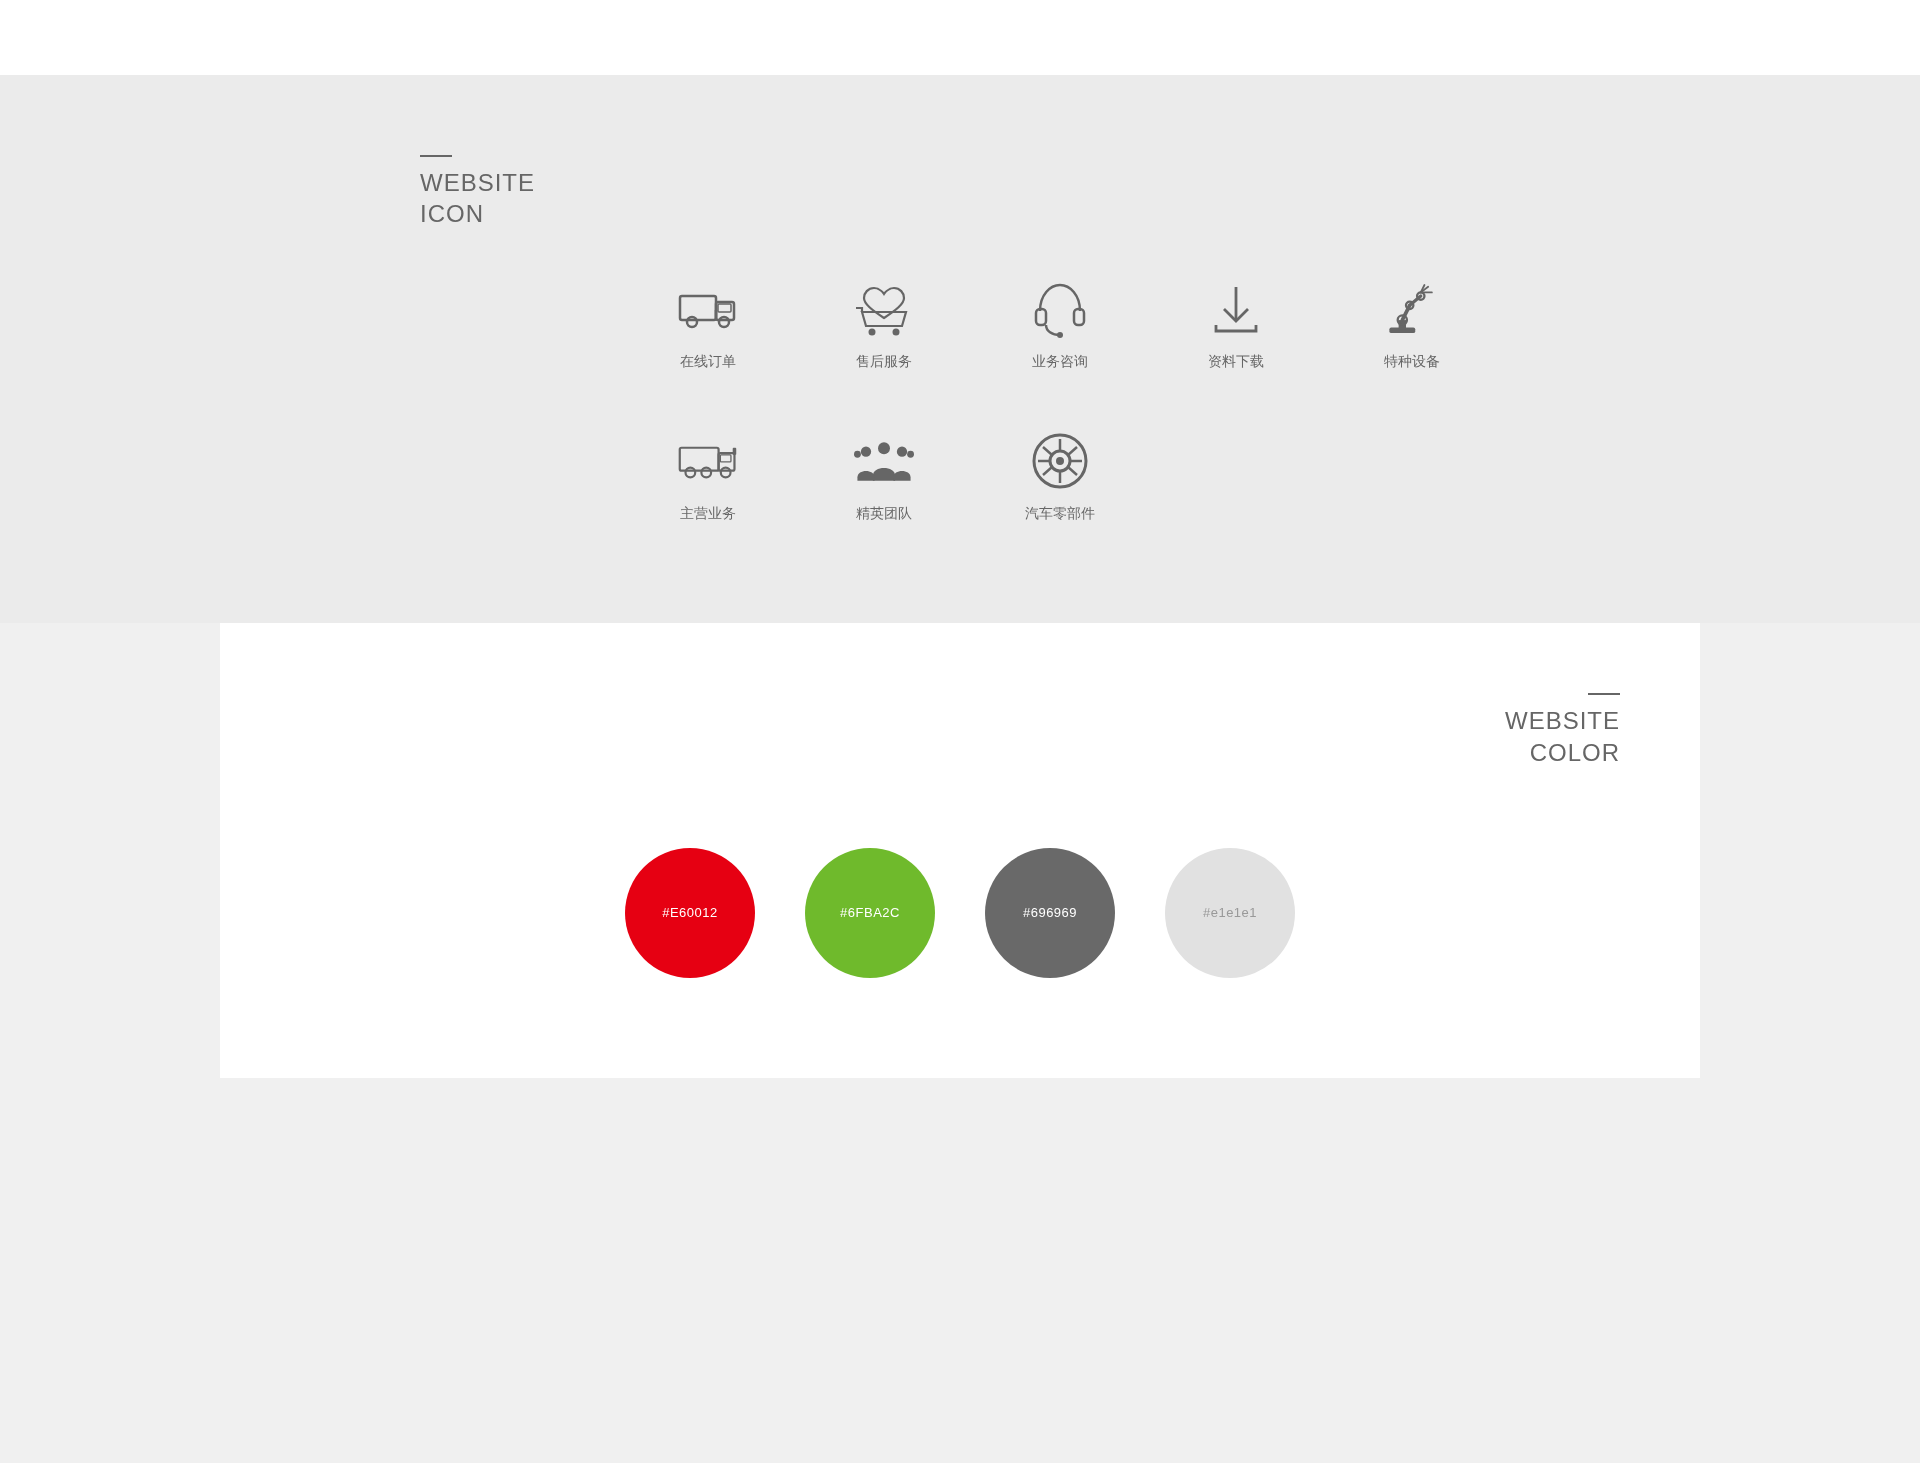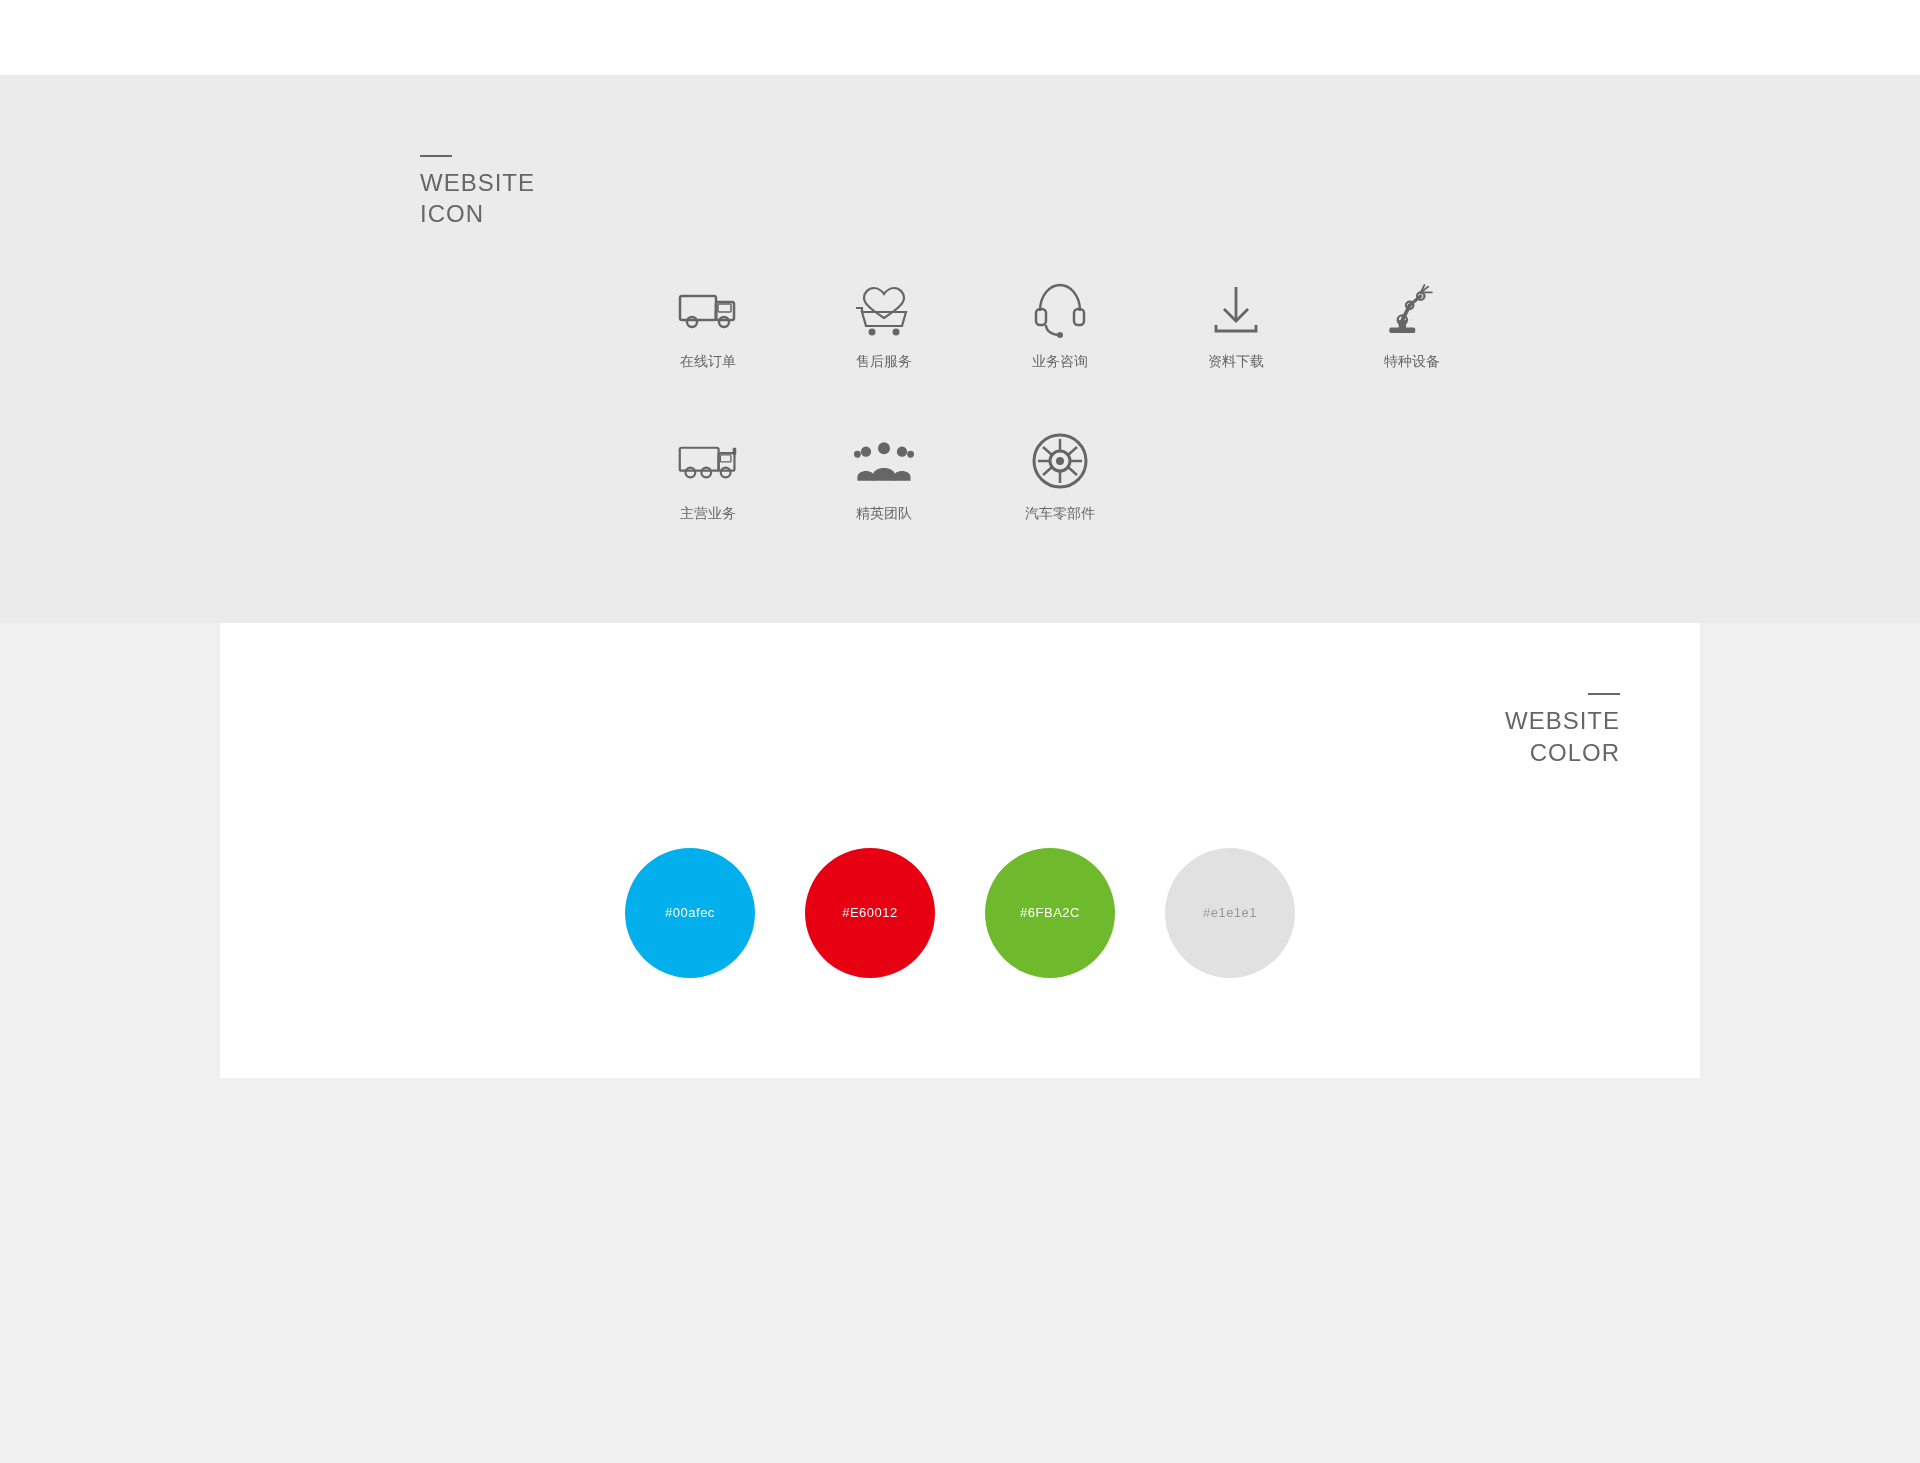--- a/index.html
+++ b/index.html
@@ -331,33 +331,33 @@
     <div class="color-section-label">
       <div class="section-label-line"></div>
       <div class="section-label-text">
         <span>WEBSITE</span><br>
         <span>COLOR</span>
       </div>
     </div>
 
     <div class="color-palette">
 
-      <div class="color-circle" style="background-color:#00afec;">
-        <span class="color-circle-label">#00afec</span>
-      </div>
 
 
       <div class="color-circle" style="background-color:#E60012;">
         <span class="color-circle-label">#E60012</span>
       </div>
 
       <div class="color-circle" style="background-color:#6FBA2C;">
         <span class="color-circle-label">#6FBA2C</span>
       </div>
 
+      <div class="color-circle" style="background-color:#696969;">
+        <span class="color-circle-label">#696969</span>
+      </div>
 
       <div class="color-circle light-circle" style="background-color:#e1e1e1;">
         <span class="color-circle-label" style="color:#999;">#e1e1e1</span>
       </div>
 
     </div>
   </div>
 
   <div class="bottom-area"></div>
 </div>

